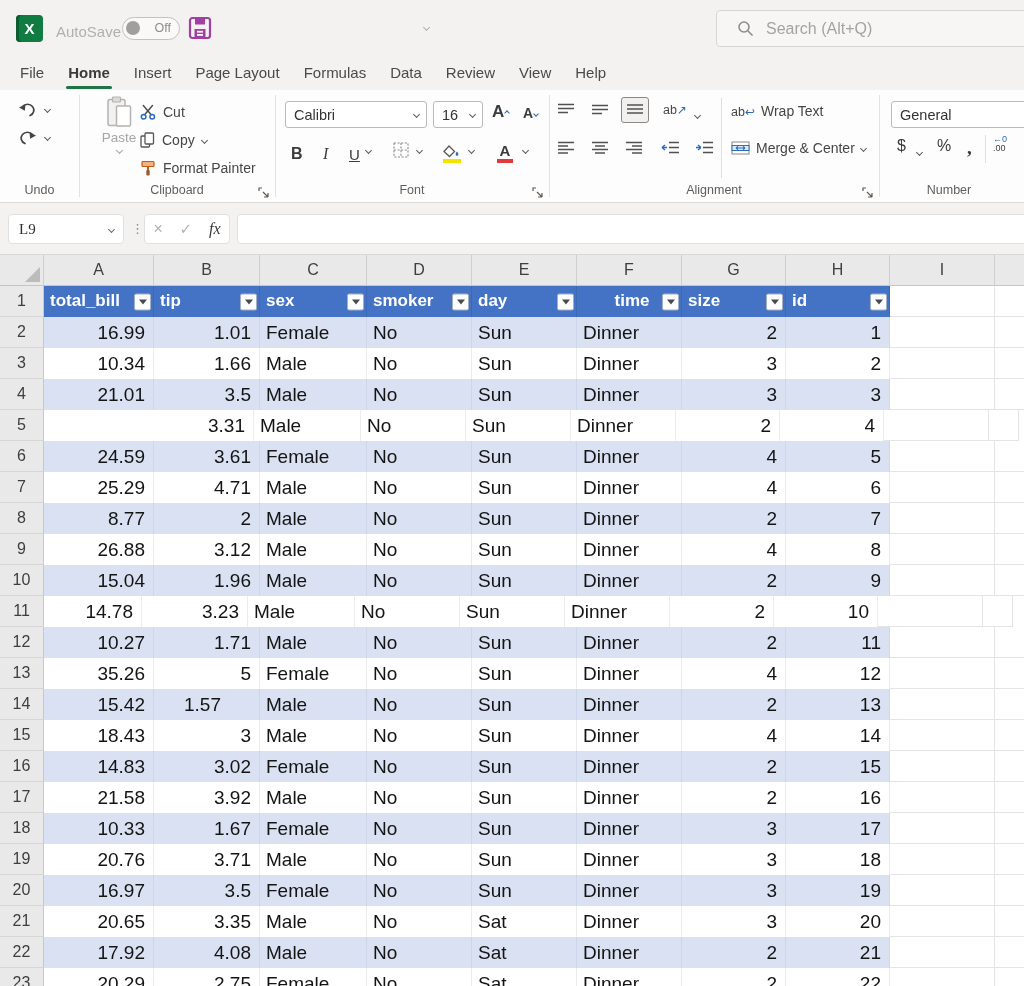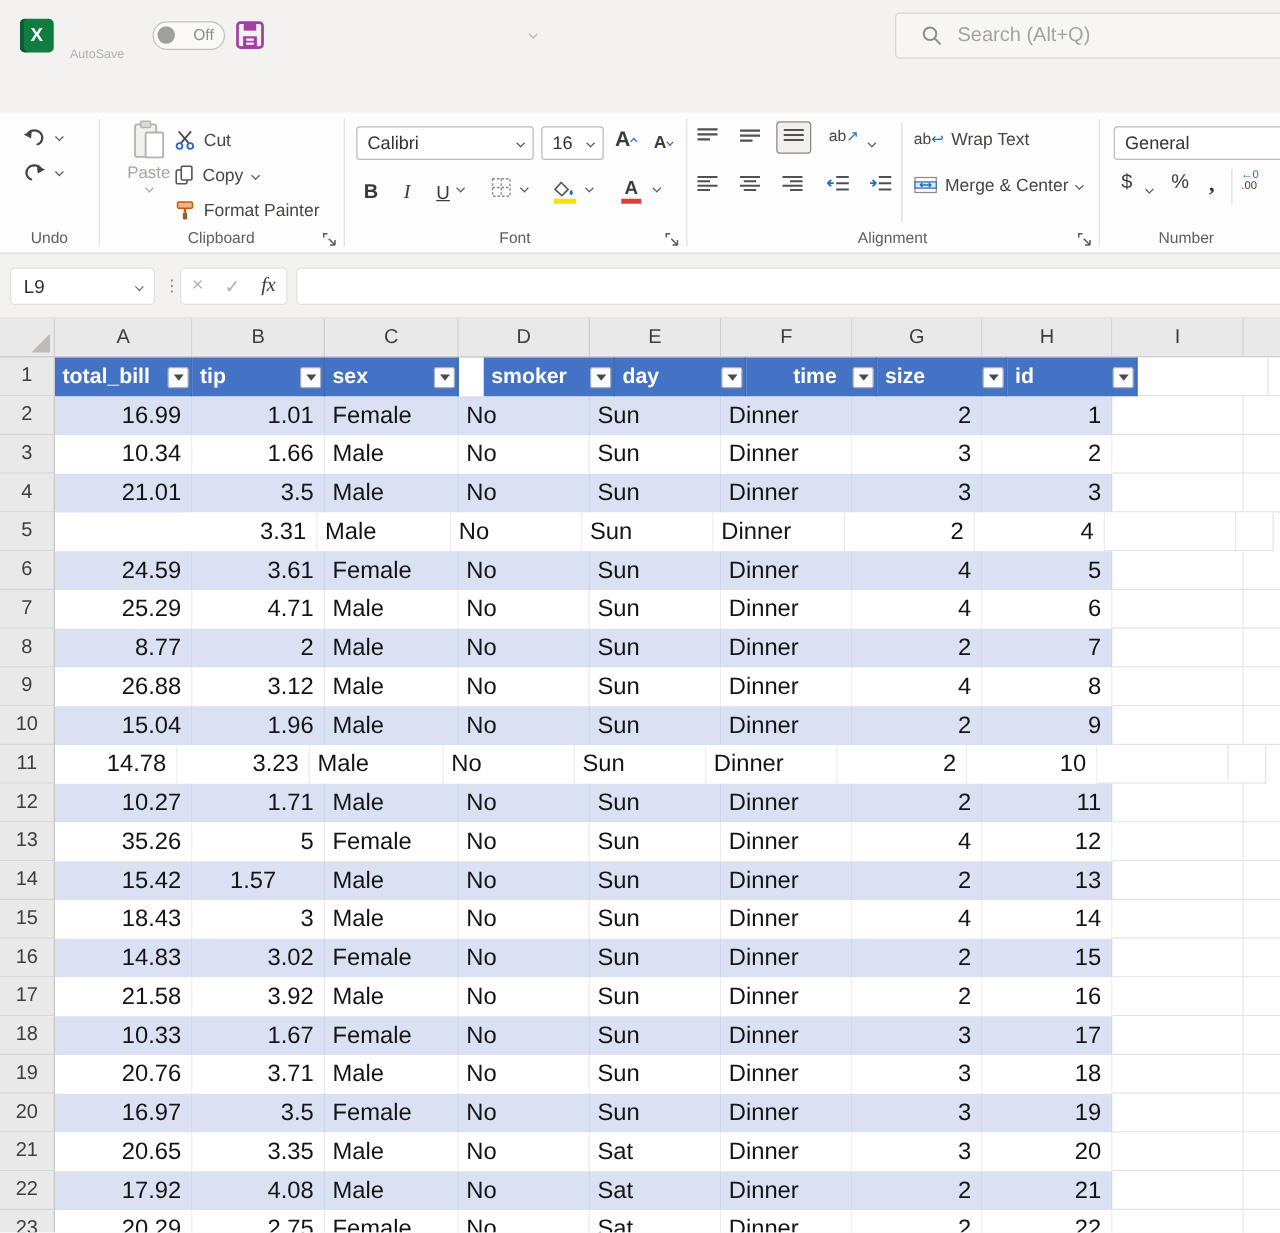--- a/index.html
+++ b/index.html
@@ -5,21 +5,21 @@
   * { box-sizing: border-box; margin: 0; padding: 0; }
   html,body { width:1024px; height:986px; overflow:hidden; background:#fff;
     font-family:"Liberation Sans","DejaVu Sans",sans-serif; }
   .app { position:absolute; left:0; top:0; width:1024px; height:986px; overflow:hidden; background:#f3f2f1; }
 
   
   .titlebar { position:absolute; left:0; top:0; width:100%; height:56px; background:#f3f2f1; }
   .xl-icon { position:absolute; left:16px; top:15px; width:27px; height:27px; background:#107c41; border-radius:4px;
     color:#fff; font-weight:bold; font-size:15px; display:flex; align-items:center; justify-content:center;
     box-shadow:inset 3px 0 0 #0b5c30; }
-  .autosave-lbl { position:absolute; left:56px; top:16px; line-height:56px; color:#b2b0ae; font-size:10px; }
+  .autosave-lbl { position:absolute; left:56px; top:4px; line-height:56px; color:#b2b0ae; font-size:15px; }
   .toggle { position:absolute; left:122px; top:17px; width:58px; height:23px; border:1.5px solid #c4c2c0;
     border-radius:12px; background:#faf9f8; }
   .toggle-knob { position:absolute; left:3px; top:3px; width:14px; height:14px; border-radius:50%; background:#a19f9d; }
   .toggle-lbl { position:absolute; right:8px; top:0; line-height:20px; font-size:12.5px; color:#8f8d8b; }
   .save-btn { position:absolute; left:188px; top:16px; width:24px; height:24px; }
   .filename { position:absolute; left:240px; top:0; line-height:56px; color:#b2b0ae; font-size:15.5px; }
   .fname-caret { position:absolute; left:424px; top:25px; }
   .searchbox { position:absolute; left:716px; top:10px; width:330px; height:37px; background:#f7f6f5;
     border:1px solid #d8d6d4; border-radius:4px; display:flex; align-items:center; padding-left:20px; gap:12px; }
   .search-text { color:#a5a3a1; font-size:16px; }
@@ -73,21 +73,21 @@
   .num-glyph { position:absolute; top:47px; font-size:16px; color:#3b3b3b; }
   .incdec { position:absolute; top:45px; font-size:9px; color:#3b3b3b; line-height:9px; text-align:left; }
   .incdec .blue-glyph { font-size:9px; }
   .vsep-sm { position:absolute; width:1px; background:#e0dedc; }
 
   
   .formula-row { position:absolute; left:0; top:203px; width:100%; height:52px; background:#f3f2f1;
     border-bottom:1px solid #d8d8d8; }
   .namebox { position:absolute; left:8px; top:11px; width:116px; height:30px; background:#fff;
     border:1px solid #e2e0de; border-radius:4px; font-size:15px; color:#2f2f2f;
-    display:flex; align-items:center; padding-left:10px; }
+    display:flex; align-items:center; padding-left:10px;font-family:Liberation Serif, serif; }
   .namebox .chev { position:absolute; right:9px; border-color:#6b6967; }
   .fdots { position:absolute; left:131px; top:0; line-height:52px; color:#8a8886; font-size:13px; }
   .fxcluster { position:absolute; left:144px; top:11px; width:86px; height:30px; background:#fff;
     border:1px solid #e2e0de; border-radius:4px; display:flex; align-items:center; justify-content:space-around; }
   .fx-x { color:#b3b1af; font-size:16px; }
   .fx-check { color:#b3b1af; font-size:15px; }
   .fx-fx { font-family:"Liberation Serif",serif; font-style:italic; font-size:16px; color:#3b3b3b; }
   .formula-input { position:absolute; left:237px; top:11px; width:800px; height:30px; background:#fff;
     border:1px solid #e2e0de; border-radius:4px 0 0 4px; }
 
@@ -143,20 +143,31 @@
     <span class="chev fname-caret" style="border-color:#b2b0ae"></span>
     <div class="searchbox">
       <svg width="17" height="17" viewBox="0 0 17 17">
         <circle cx="7" cy="7" r="5" fill="none" stroke="#8f8d8b" stroke-width="1.6"></circle>
         <path d="M10.8 10.8 L15.5 15.5" stroke="#8f8d8b" stroke-width="1.6"></path>
       </svg>
       <span class="search-text">Search (Alt+Q)</span>
     </div>
   </div>
 
+  <div class="tabrow">
+      <div class="tab">File</div>
+      <div class="tab active">Home</div>
+      <div class="tab">Insert</div>
+      <div class="tab">Page Layout</div>
+      <div class="tab">Formulas</div>
+      <div class="tab">Data</div>
+      <div class="tab">Review</div>
+      <div class="tab">View</div>
+      <div class="tab">Help</div>
+    </div>
 
   <div class="ribbon">
     <div class="gsep" style="left:79px"></div>
     <div class="gsep" style="left:275px"></div>
     <div class="gsep" style="left:549px"></div>
     <div class="gsep" style="left:879px"></div>
 
     <div class="group" style="left:0;width:79px">
       <div class="undo-btn" style="top:12px">
         <svg width="19" height="15" viewBox="0 0 19 15">
@@ -398,21 +409,21 @@
         <div class="gcell rowhead" style="width: 44px;">1</div>
         <div class="gcell thead-cell" style="width: 110px;"><span>total_bill</span><div class="filter-btn">
             <span class="ftri"></span>
           </div></div>
         <div class="gcell thead-cell" style="width: 106px;"><span>tip</span><div class="filter-btn">
             <span class="ftri"></span>
           </div></div>
         <div class="gcell thead-cell" style="width: 107px;"><span>sex</span><div class="filter-btn">
             <span class="ftri"></span>
           </div></div>
-        <div class="gcell thead-cell" style="width: 105px; margin-left: 20px;"><span>smoker</span><div class="filter-btn">
+        <div class="gcell thead-cell" style="width: 105px;"><span>smoker</span><div class="filter-btn">
             <span class="ftri"></span>
           </div></div>
         <div class="gcell thead-cell" style="width: 105px;"><span>day</span><div class="filter-btn">
             <span class="ftri"></span>
           </div></div>
         <div class="gcell thead-cell" style="width: 105px; text-align: center;"><span>time</span><div class="filter-btn">
             <span class="ftri"></span>
           </div></div>
         <div class="gcell thead-cell" style="width: 104px;"><span>size</span><div class="filter-btn">
             <span class="ftri"></span>

